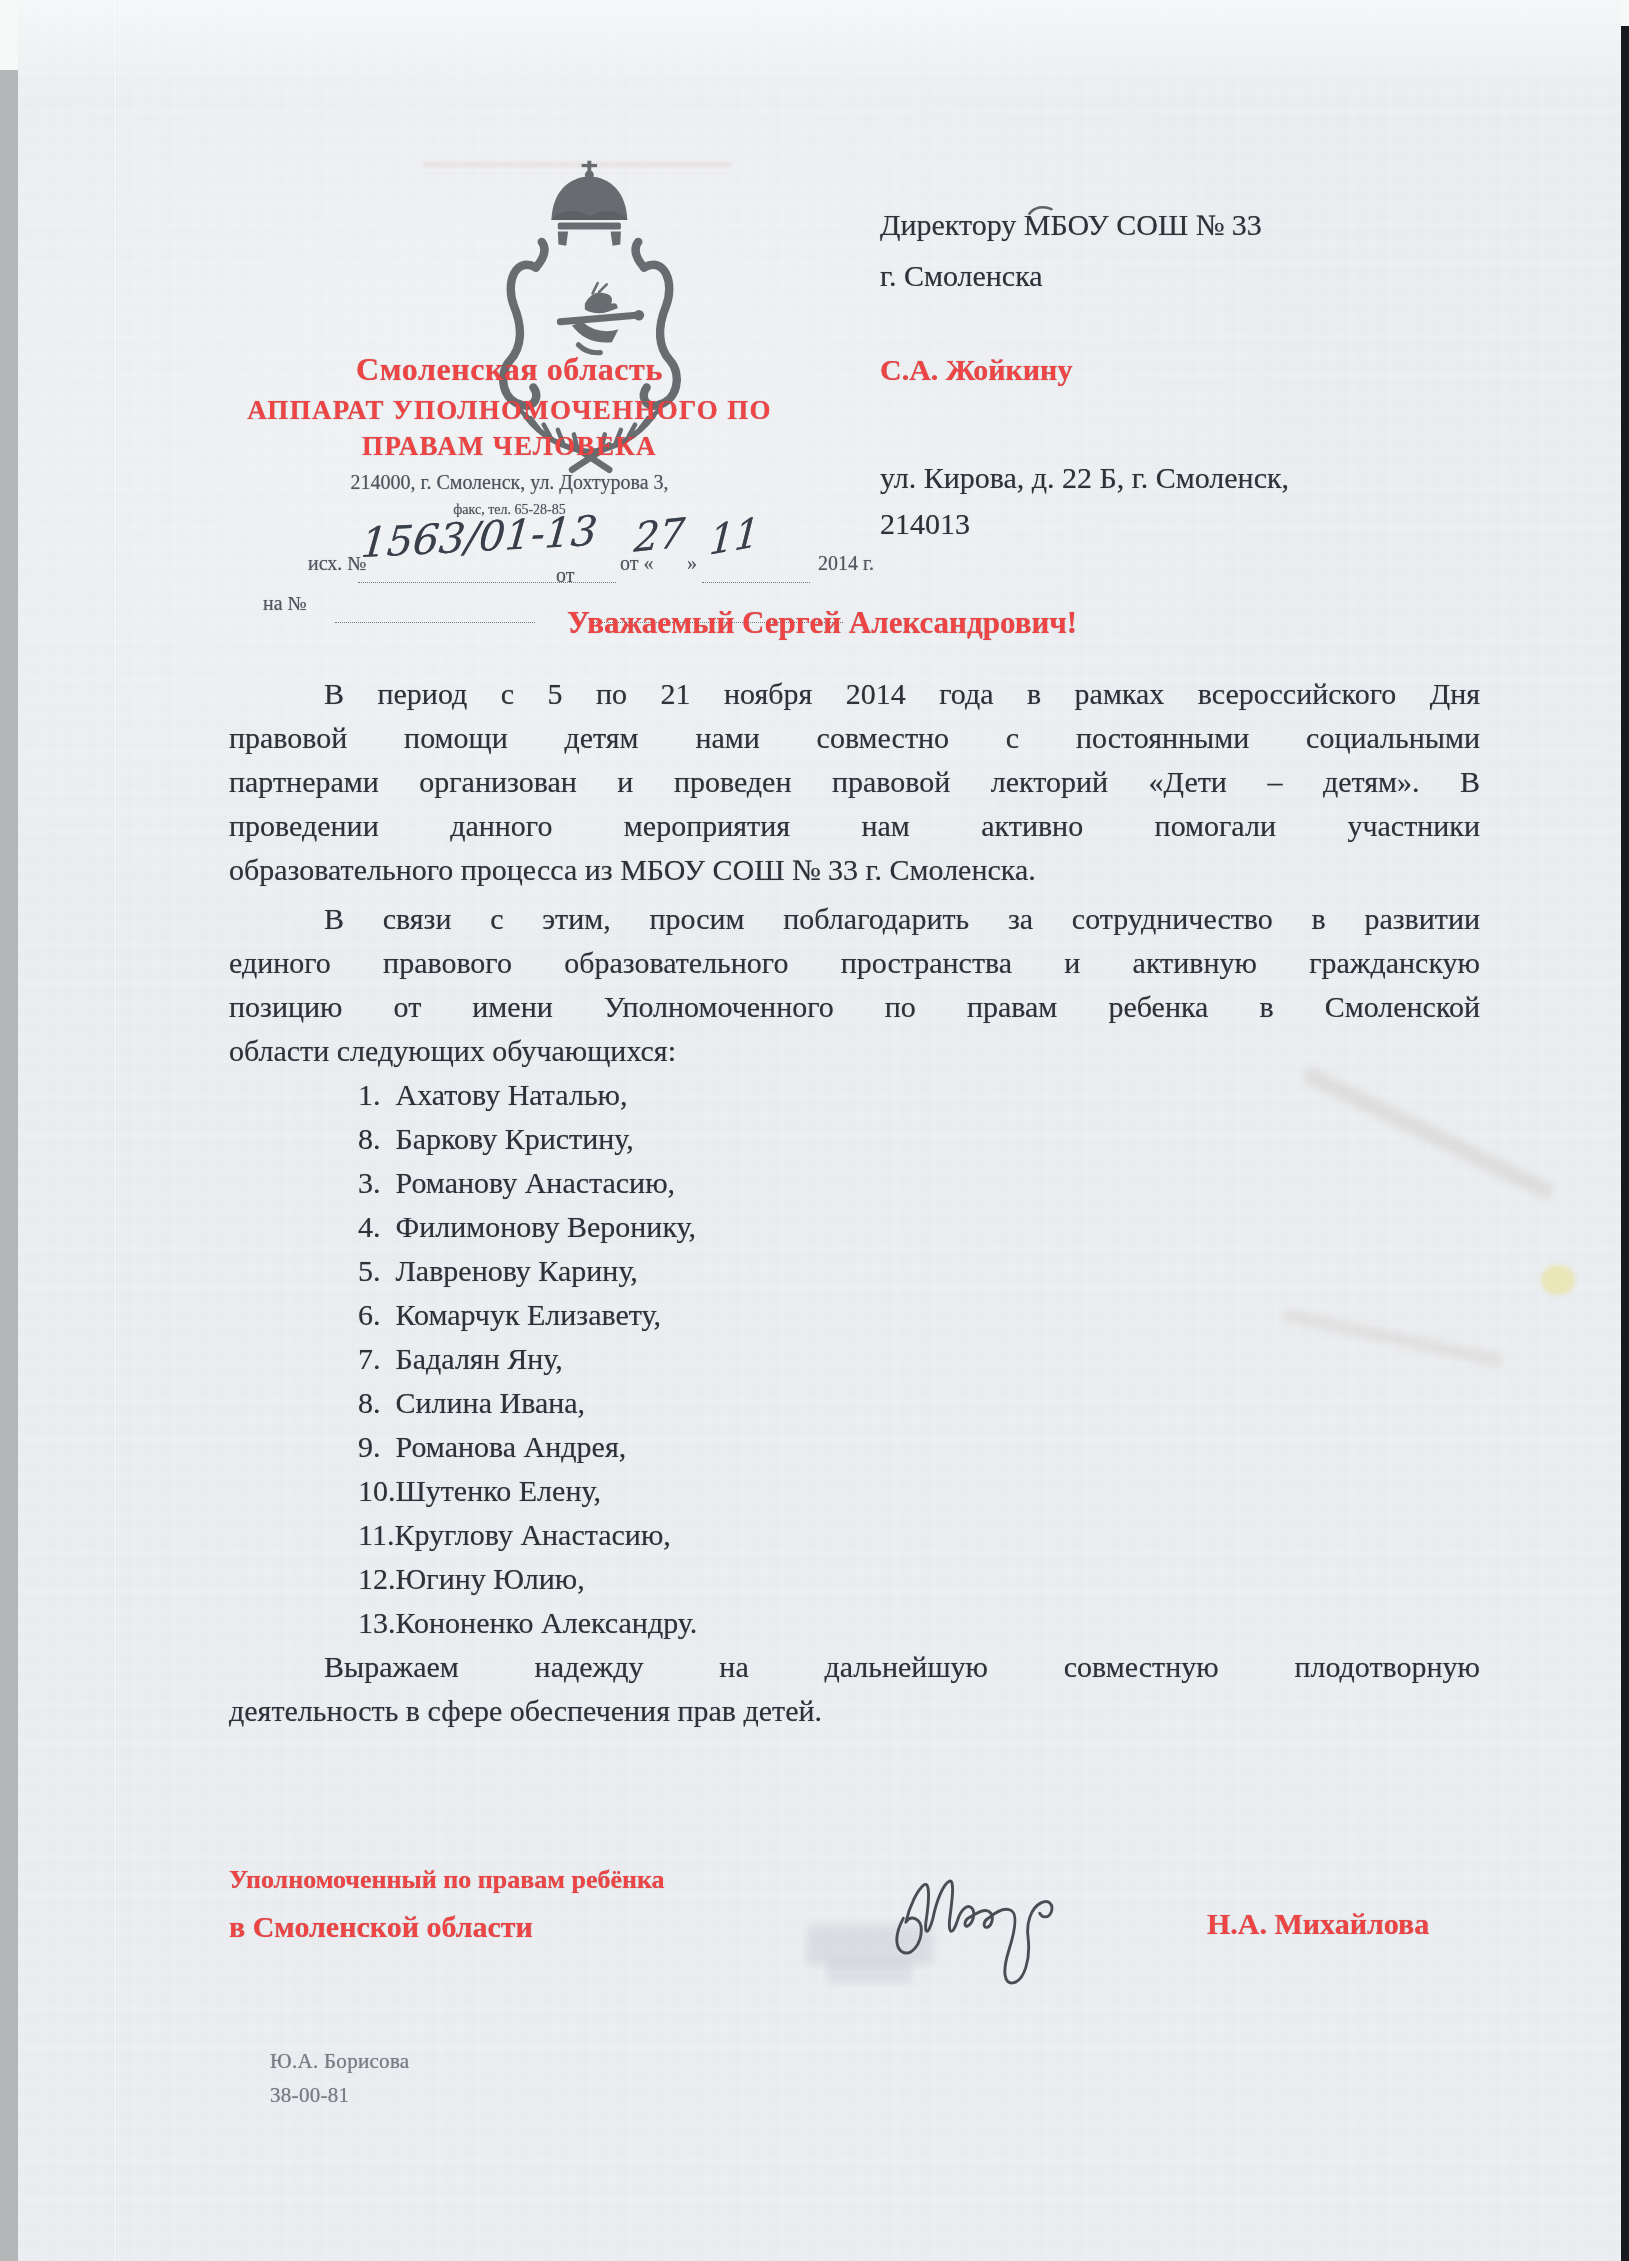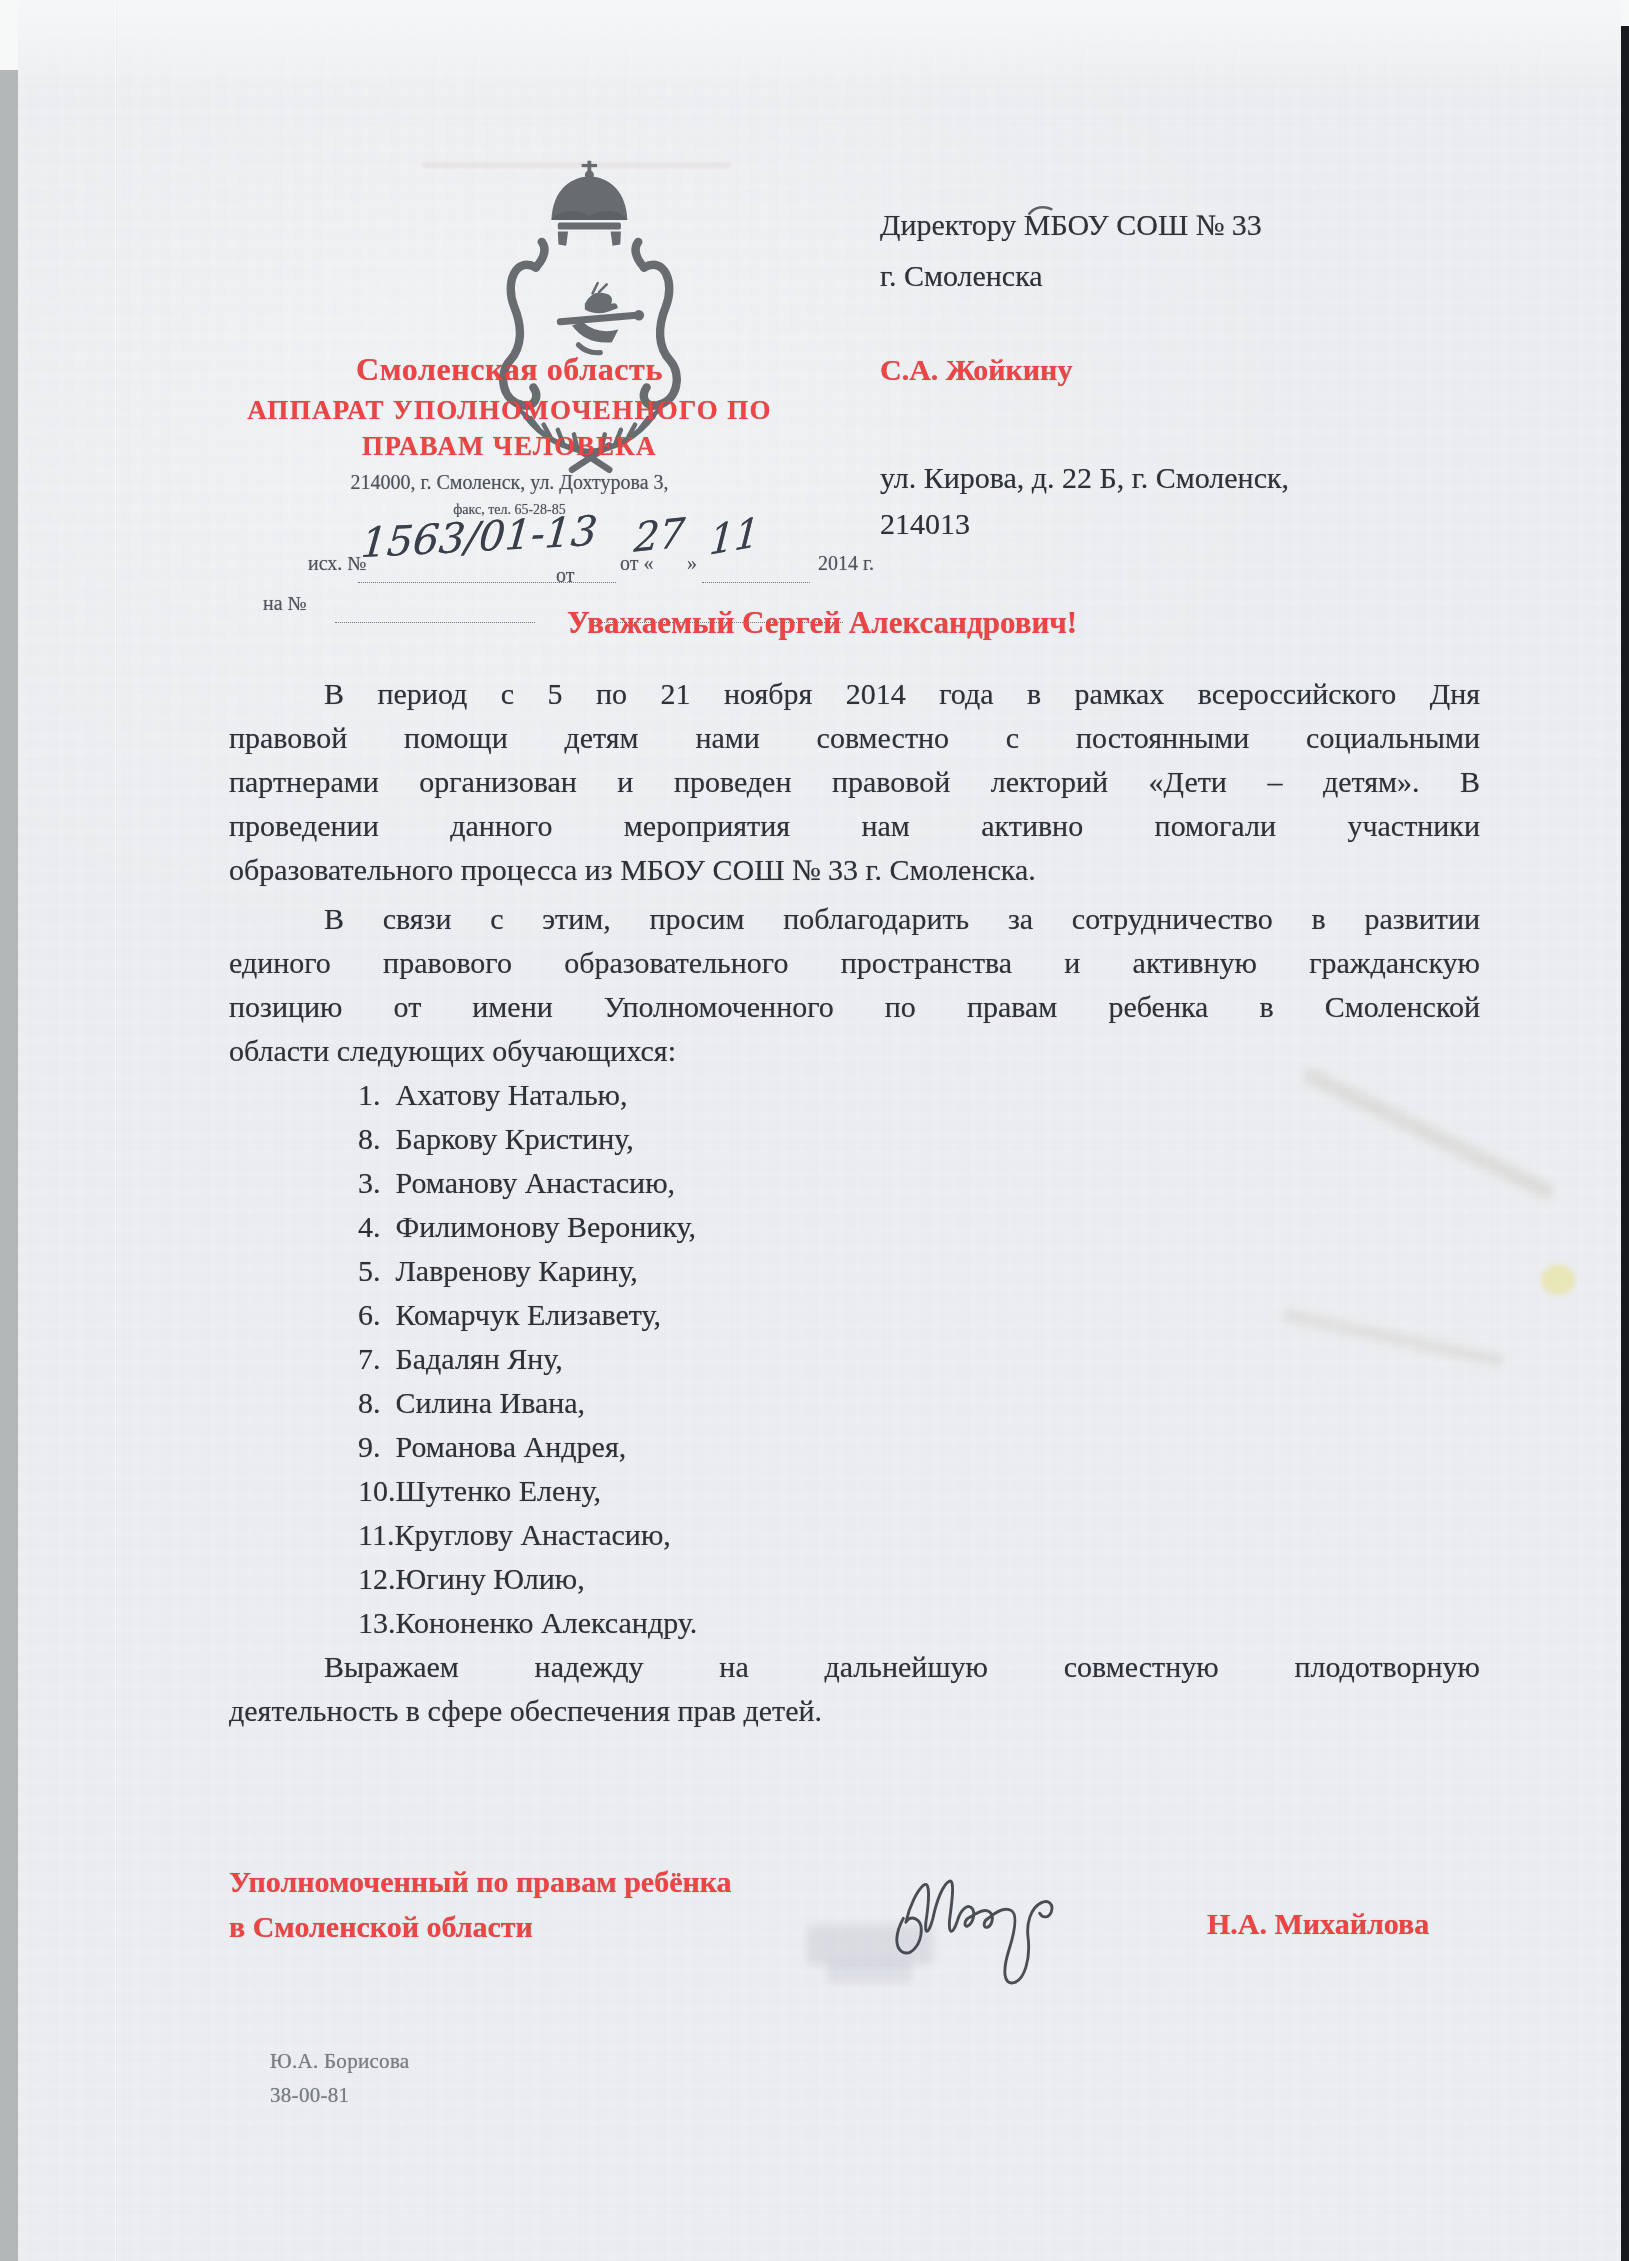--- a/index.html
+++ b/index.html
@@ -54,21 +54,21 @@
   
   .bodytext{position:absolute;left:229px;top:672px;width:1251px;font-size:30px;color:#2d3238;}
   .bodytext .ln{line-height:44px;height:44px;text-shadow:0 0 0.8px rgba(45,50,60,.5);}
   .para .ln{text-align:justify;text-align-last:justify;}
   .para .ln.is-last{text-align-last:left;}
   .para .ln.is-first{text-indent:95px;}
   .p2{margin-top:5.2px;}
   .students{padding-left:129px;}
   .students .ln{white-space:pre-wrap;}
   
-  .sig-t1{left:229px;top:1865px;font-size:30px;}
+  .sig-t1{left:229px;top:1865px;font-size:26px;}
   .sig-t2{left:229px;top:1910px;font-size:30px;}
   .sig-name{left:1207px;top:1907px;font-size:30px;}
   
   .foot{left:226px;font-size:21px;color:#787e85;letter-spacing:0.3px;margin-left:44px;}
   .foot1{top:2049px;}
   .foot2{top:2083px;}
   svg{display:block;}
 </style>
 </head>
 <body>

